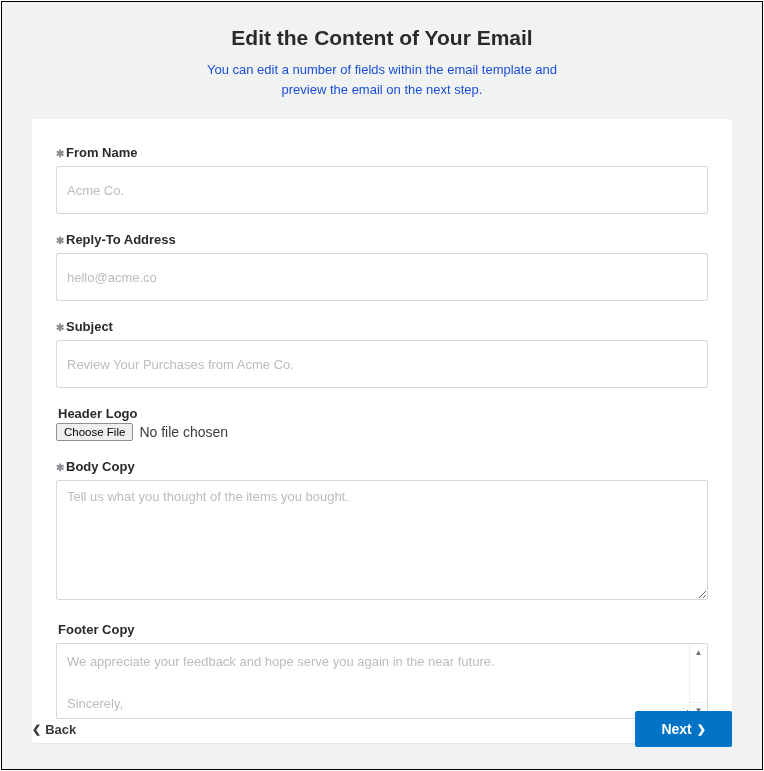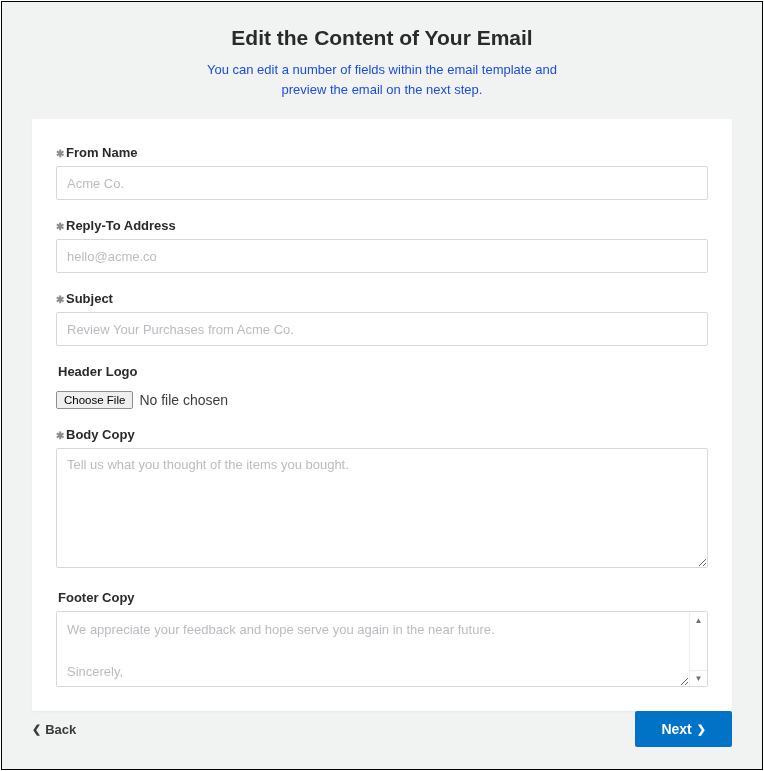--- a/index.html
+++ b/index.html
@@ -61,21 +61,21 @@
     }
     .required-asterisk {
       position: absolute;
       left: 0;
       top: 3px;
       color: #8a8d91;
       font-size: 10px;
     }
     .text-input {
       width: 100%;
-      height: 34px;
+      height: 48px;
       border: 1px solid #d6d9dc;
       border-radius: 2px;
       padding: 6px 10px;
       font-size: 13px;
       color: #333;
       font-family: Arial, sans-serif;
     }
     .text-input::placeholder {
       color: #b9bcc0;
     }
@@ -190,21 +190,21 @@
       border-radius: 2px;
       cursor: pointer;
       display: flex;
       align-items: center;
       gap: 5px;
     }
     .next-chevron {
       font-size: 11px;
     }
     .header-logo-group .form-label {
-      margin-bottom: 12px;
+      margin-bottom: 2px;
     }
   </style>
 </head>
 <body>
 
 <div class="outer">
   <div class="header-area">
     <h1 class="page-title">Edit the Content of Your Email</h1>
     <div class="page-subtitle">
       <span>You can edit a number of fields within the email template and</span><br>

